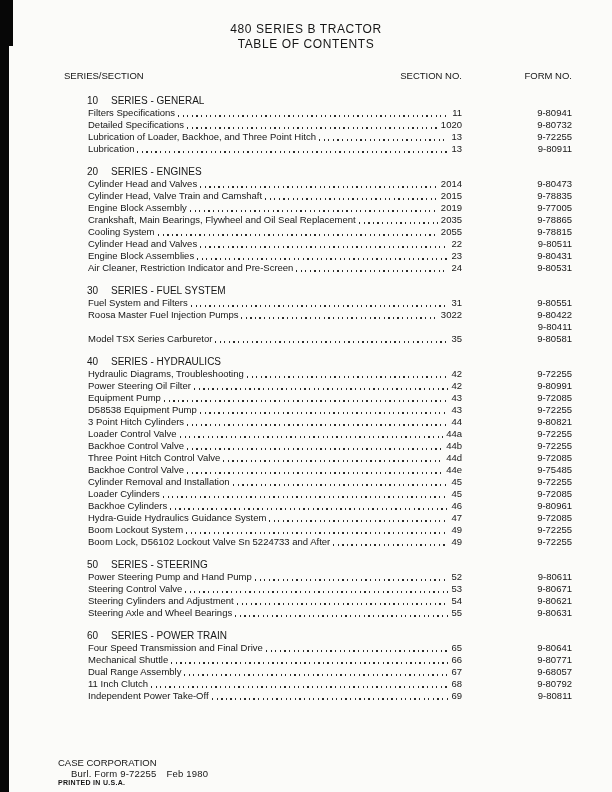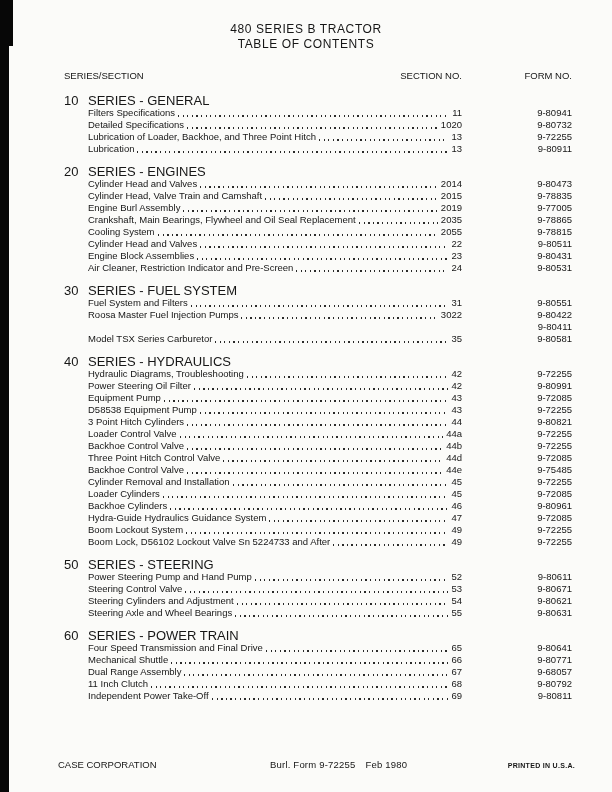--- a/index.html
+++ b/index.html
@@ -54,48 +54,50 @@
     white-space: nowrap;
   }
   .header-row {
     font-size: 9.5px;
     line-height: 12px;
     margin-bottom: 13px;
   }
   .header-row .col-main { justify-content: space-between; }
   .section { margin-bottom: 11px; }
   .section-header-row {
-    font-size: 13px;
+    font-size: 10px;
     line-height: 12px;
     display: flex;
+    margin-left: 23px;
   }
   .sec-num { width: 24px; }
   .entry-row {
     font-size: 9.5px;
     line-height: 12px;
   }
   .entry-row .col-main { padding-left: 24px; box-sizing: border-box; }
   .entry-label { white-space: nowrap; }
   .leader {
     flex: 1 1 auto;
     min-width: 8px;
     height: 2px;
     margin: 0 3px 2px 3px;
     background-image: repeating-linear-gradient(to right, #2a2a2a 0, #2a2a2a 1.3px, transparent 1.3px, transparent 4.6px);
   }
   .entry-secno { white-space: nowrap; }
   .footer {
     position: absolute;
     left: 58px;
     right: 37px;
-    bottom: 22px;
+    bottom: 6px;
     display: flex;
     justify-content: space-between;
     align-items: baseline;
     font-size: 9.5px;
+    flex-direction: column;
   }
   .footer-center { letter-spacing: 0.2px; padding-left: 13px; }
   .footer-center .spacer { display: inline-block; width: 10px; }
   .footer-right {
     font-size: 7px;
     font-weight: bold;
     letter-spacing: 0.3px;
   }
 </style>
 </head>
@@ -185,21 +187,21 @@
     <div class="col-main">
       <span class="entry-label">Cylinder Head, Valve Train and Camshaft</span>
       <span class="leader"></span>
       <span class="entry-secno">2015</span>
     </div>
     <div class="col-form">9-78835</div>
   </div>
 
   <div class="row entry-row">
     <div class="col-main">
-      <span class="entry-label">Engine Burl Assembly</span>
+      <span class="entry-label">Engine Block Assembly</span>
       <span class="leader"></span>
       <span class="entry-secno">2019</span>
     </div>
     <div class="col-form">9-77005</div>
   </div>
 
   <div class="row entry-row">
     <div class="col-main">
       <span class="entry-label">Crankshaft, Main Bearings, Flywheel and Oil Seal Replacement</span>
       <span class="leader"></span>

